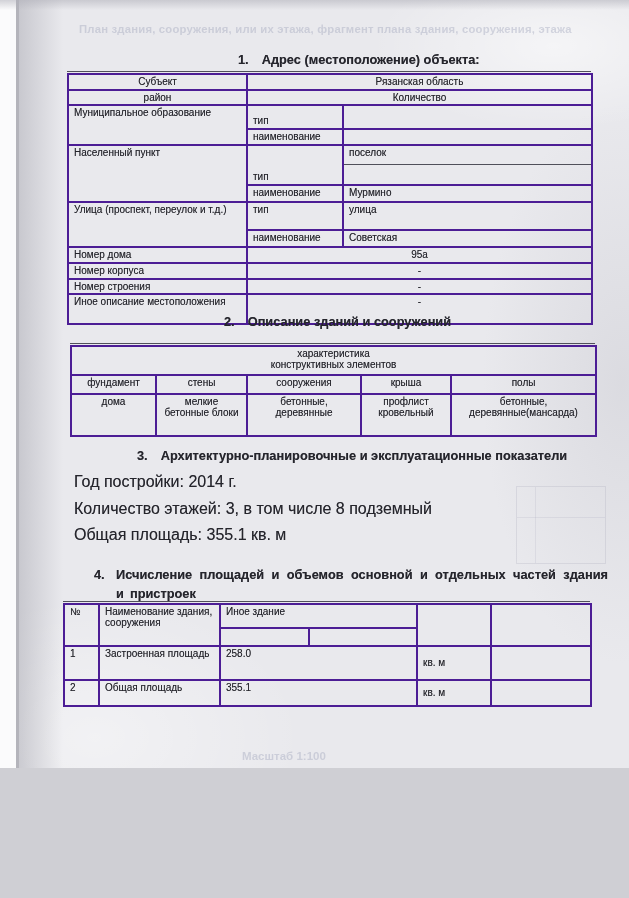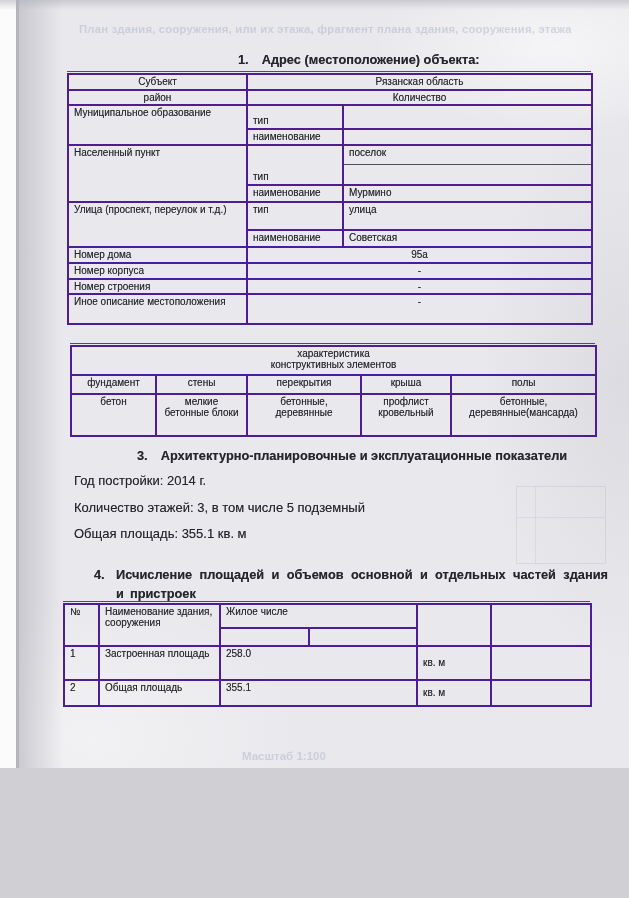--- a/index.html
+++ b/index.html
@@ -25,21 +25,21 @@
     background:linear-gradient(to bottom, rgba(176,176,185,.55), rgba(233,233,237,0));}
 
   
   .hd{position:absolute;font-weight:bold;font-size:12.8px;white-space:nowrap;
       text-shadow:0 0 .4px rgba(37,37,44,.55);}
   .hd .n{display:inline-block;margin-right:13px;}
   .hd4{position:absolute;left:94px;top:566px;width:514px;font-weight:bold;font-size:12.8px;
       line-height:1.45;text-align:justify;padding-left:22px;box-sizing:border-box;
       word-spacing:2.5px;text-shadow:0 0 .4px rgba(37,37,44,.55);}
   .hd4 .n{position:absolute;left:0;top:0;}
-  .par{position:absolute;font-size:13px;white-space:nowrap;text-shadow:0 0 .4px rgba(37,37,44,.5);}
+  .par{position:absolute;font-size:16px;white-space:nowrap;text-shadow:0 0 .4px rgba(37,37,44,.5);}
 
   
   .tblwrap{position:absolute;border-top:1px solid #50505a;padding-top:1px;}
   table{border-collapse:collapse;table-layout:fixed;width:100%;}
   td{border:2px solid #4c1d95;font-size:10px;line-height:1.14;padding:1px 5px;
      vertical-align:top;overflow:hidden;text-shadow:0 0 .4px rgba(37,37,44,.5);}
   td.c{text-align:center;}
   td.vb{vertical-align:bottom;padding-bottom:2px;}
   td.vm{vertical-align:middle;}
   td.pz{padding:0;}
@@ -132,60 +132,63 @@
         <td class="c" colspan="2">-</td>
       </tr>
       <tr style="height:30px">
         <td>Иное описание местоположения</td>
         <td class="c" colspan="2">-</td>
       </tr>
     </tbody>
       </table>
   </div>
 
+  <div class="hd" style="left:224px;top:314px;">
+    <span class="n">2.</span><span>Описание зданий и сооружений</span>
+  </div>
 
   <div class="tblwrap" style="left:70px;top:343px;width:525px;">
     <table>
       <colgroup>
           <col style="width:85px">
           <col style="width:91px">
           <col style="width:114px">
           <col style="width:90px">
           <col style="width:145px">
         </colgroup>
       <tbody>
           <tr style="height:29px">
         <td class="c" colspan="5">
           <div>характеристика</div>
           <div>конструктивных элементов</div>
         </td>
       </tr>
       <tr style="height:19px">
         <td class="c">фундамент</td>
         <td class="c">стены</td>
-        <td class="c">перекрытия</td>
+        <td class="c">сооружения</td>
         <td class="c">крыша</td>
         <td class="c">полы</td>
       </tr>
       <tr style="height:42px">
-        <td class="c">бетон</td>
+        <td class="c">дома</td>
         <td class="c">мелкие бетонные блоки</td>
         <td class="c">бетонные, деревянные</td>
         <td class="c">профлист кровельный</td>
         <td class="c">бетонные, деревянные(мансарда)</td>
       </tr>
     </tbody>
       </table>
   </div>
 
   <div class="hd" style="left:137px;top:448px;">
     <span class="n">3.</span><span>Архитектурно-планировочные и эксплуатационные показатели</span>
   </div>
   <div class="par" style="left:74px;top:473px;">Год постройки: 2014 г.</div>
-  <div class="par" style="left:74px;top:500px;">Количество этажей: 3, в том числе 5 подземный</div>
+  <div class="par" style="left:74px;top:500px;">Количество этажей: 3, в том числе 8 подземный</div>
   <div class="par" style="left:74px;top:526px;">Общая площадь: 355.1 кв. м</div>
 
   <div class="gplan" style="left:516px;top:486px;width:88px;height:76px;">
     <div class="inner" style="left:18px;top:0;width:0;height:76px;border-width:0 0 0 1px;"></div>
     <div class="inner" style="left:0;top:30px;width:88px;height:0;border-width:1px 0 0 0;"></div>
   </div>
 
   <div class="hd4">
     <span class="n">4.</span><span>Исчисление площадей и объемов основной и отдельных частей здания и пристроек</span>
   </div>
@@ -197,21 +200,21 @@
           <col style="width:121px">
           <col style="width:89px">
           <col style="width:108px">
           <col style="width:74px">
           <col style="width:100px">
         </colgroup>
       <tbody>
           <tr style="height:24px">
         <td rowspan="2">№</td>
         <td rowspan="2">Наименование здания, сооружения</td>
-        <td colspan="2">Жилое числе</td>
+        <td colspan="2">Иное здание</td>
         <td rowspan="2"></td>
         <td rowspan="2"></td>
       </tr>
       <tr style="height:18px">
         <td></td>
         <td></td>
       </tr>
       <tr style="height:34px">
         <td>1</td>
         <td>Застроенная площадь</td>

